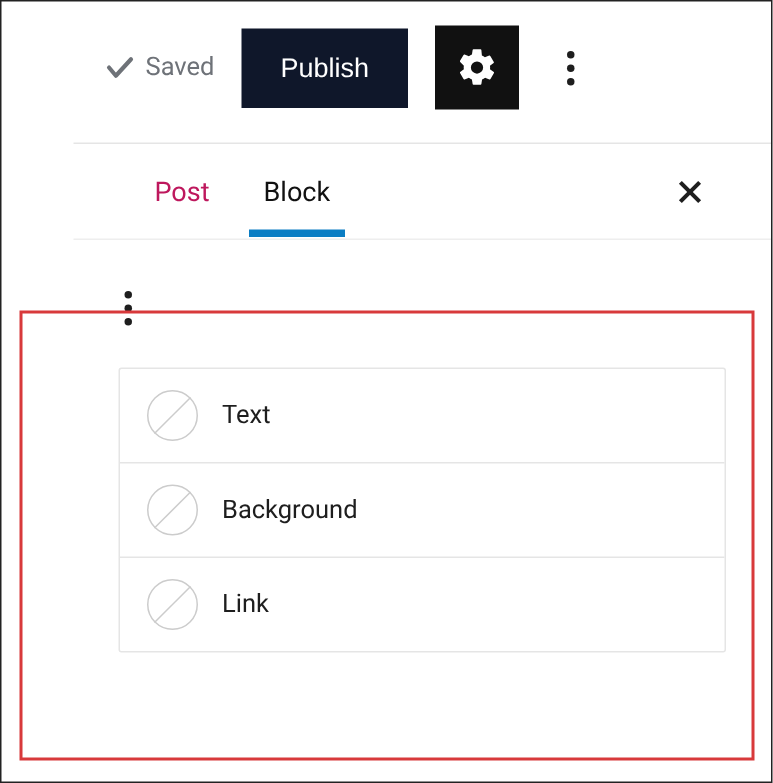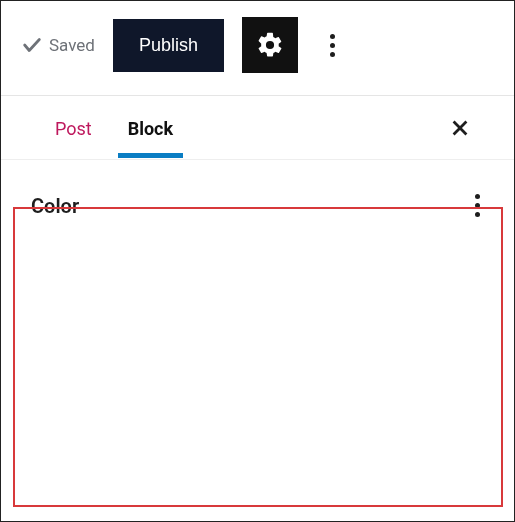--- a/index.html
+++ b/index.html
@@ -9,20 +9,21 @@
     font-family: -apple-system, BlinkMacSystemFont, "Segoe UI", Roboto, sans-serif;
     background: #fff;
   }
   .frame {
     width: 515px;
     height: 522px;
     border: 1px solid #222;
     position: relative;
     background: #fff;
     overflow: hidden;
+    padding-left: 48px;
   }
 
   
   .toolbar {
     display: flex;
     align-items: center;
     padding: 16px 20px 22px 20px;
     gap: 18px;
     border-bottom: 1px solid #e5e5e5;
   }
@@ -84,21 +85,21 @@
   }
   .tab {
     font-size: 18px;
     color: #be185d;
     margin-right: 36px;
     padding: 20px 0 18px 0;
     cursor: pointer;
     position: relative;
   }
   .tab.active {
-    font-weight: 700;
+    font-weight: 400;
     color: #111;
   }
   .tab.active::after {
     content: "";
     position: absolute;
     left: -10px;
     right: -10px;
     bottom: -1px;
     height: 5px;
     background: #0a7dc3;
@@ -212,24 +213,37 @@
     <div class="close-btn">
       <svg viewBox="0 0 24 24" fill="none">
           <line x1="5" y1="5" x2="19" y2="19"></line>
           <line x1="19" y1="5" x2="5" y2="19"></line>
         </svg>
     </div>
   </div>
 
   <div class="panel">
     <div class="panel-header">
-      <div class="panel-title">Color</div>
       <div class="panel-more">
         <span></span>
           <span></span>
           <span></span>
       </div>
     </div>
+    <div class="color-list">
+      <div class="color-row">
+        <div class="swatch"></div>
+        <div class="color-label">Text</div>
+      </div>
+      <div class="color-row">
+        <div class="swatch"></div>
+        <div class="color-label">Background</div>
+      </div>
+      <div class="color-row">
+        <div class="swatch"></div>
+        <div class="color-label">Link</div>
+      </div>
+    </div>
   </div>
 
   <div class="highlight"></div>
 
 </div>
 
 </body></html>

